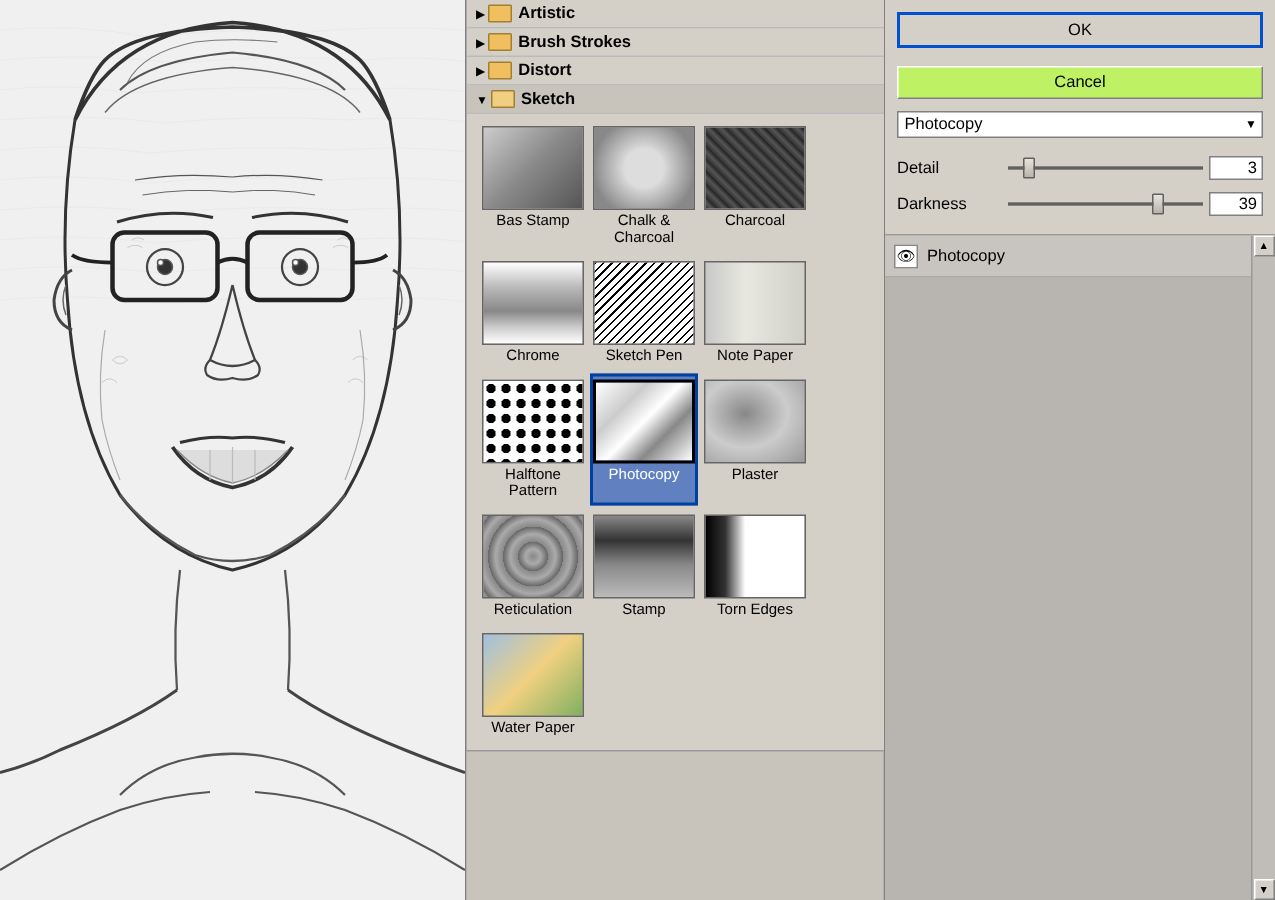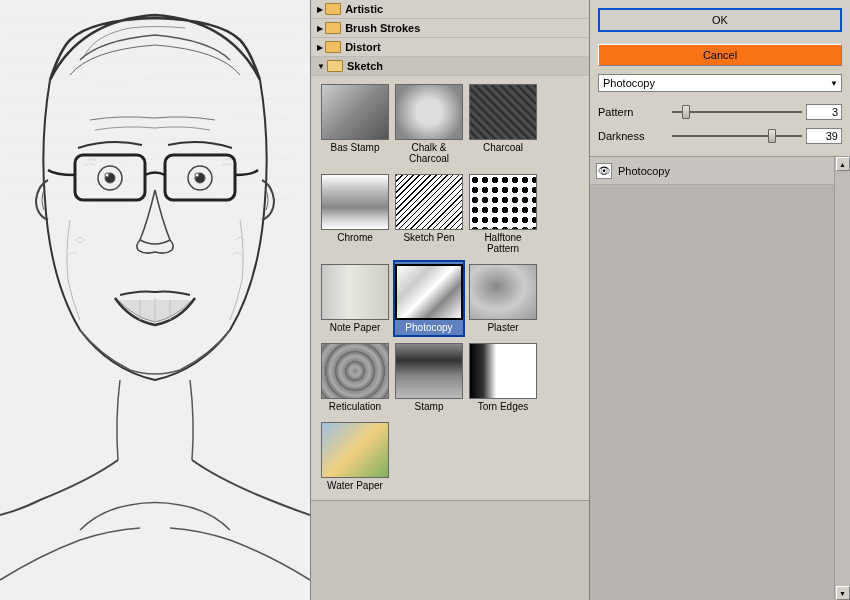--- a/index.html
+++ b/index.html
@@ -126,21 +126,21 @@
     #button-row {
       display: flex;
       flex-direction: column;
       padding: 8px;
       gap: 12px;
     }
 
     .btn {
       width: 100%;
       padding: 4px 8px;
-      background: #f97316;
+      background: #bef264;
       border: 1px solid;
       border-color: #fff #808080 #808080 #fff;
       cursor: pointer;
       font-size: 11px;
       text-align: center;
     }
     #ok-button {
       background: #d4d0c8;
       border: 2px solid #0050d0;
     }
@@ -446,26 +446,26 @@
         </div>
         <div class="filter-item">
           <div class="filter-thumbnail thumb-chrome"></div>
           <div class="filter-name">Chrome</div>
         </div>
         <div class="filter-item">
           <div class="filter-thumbnail thumb-graphic-pen"></div>
           <div class="filter-name">Sketch Pen</div>
         </div>
         <div class="filter-item">
+          <div class="filter-thumbnail thumb-note-paper"></div>
+          <div class="filter-name">Note Paper</div>
+        </div>
+        <div class="filter-item">
           <div class="filter-thumbnail thumb-halftone"></div>
           <div class="filter-name">Halftone Pattern</div>
-        </div>
-        <div class="filter-item">
-          <div class="filter-thumbnail thumb-note-paper"></div>
-          <div class="filter-name">Note Paper</div>
         </div>
         <div class="filter-item selected">
           <div class="filter-thumbnail thumb-photocopy"></div>
           <div class="filter-name">Photocopy</div>
         </div>
         <div class="filter-item">
           <div class="filter-thumbnail thumb-plaster"></div>
           <div class="filter-name">Plaster</div>
         </div>
         <div class="filter-item">
@@ -506,21 +506,21 @@
 
   <div id="effect-selector">
     <div class="select-wrapper">
       <select id="effect-select">
       <option value="Photocopy">Photocopy</option><option value="Bas Relief">Bas Relief</option><option value="Chalk &amp; Charcoal">Chalk &amp; Charcoal</option><option value="Charcoal">Charcoal</option><option value="Chrome">Chrome</option><option value="Conté Crayon">Conté Crayon</option><option value="Graphic Pen">Graphic Pen</option><option value="Halftone Pattern">Halftone Pattern</option><option value="Note Paper">Note Paper</option><option value="Plaster">Plaster</option><option value="Reticulation">Reticulation</option><option value="Stamp">Stamp</option><option value="Torn Edges">Torn Edges</option><option value="Water Paper">Water Paper</option></select>
       <span class="select-arrow">▼</span>
     </div>
   </div>
 
   <div class="param-row">
-    <span class="param-label">Pattern</span>
+    <span class="param-label">Detail</span>
     <div class="param-slider">
       <div class="slider-track"></div>
       <div class="slider-thumb" style="left: 8%;"></div>
     </div>
     <input class="param-value" type="text" value="3" readonly="" style="">
   </div>
 
   <div class="param-row">
     <span class="param-label">Darkness</span>
     <div class="param-slider">

